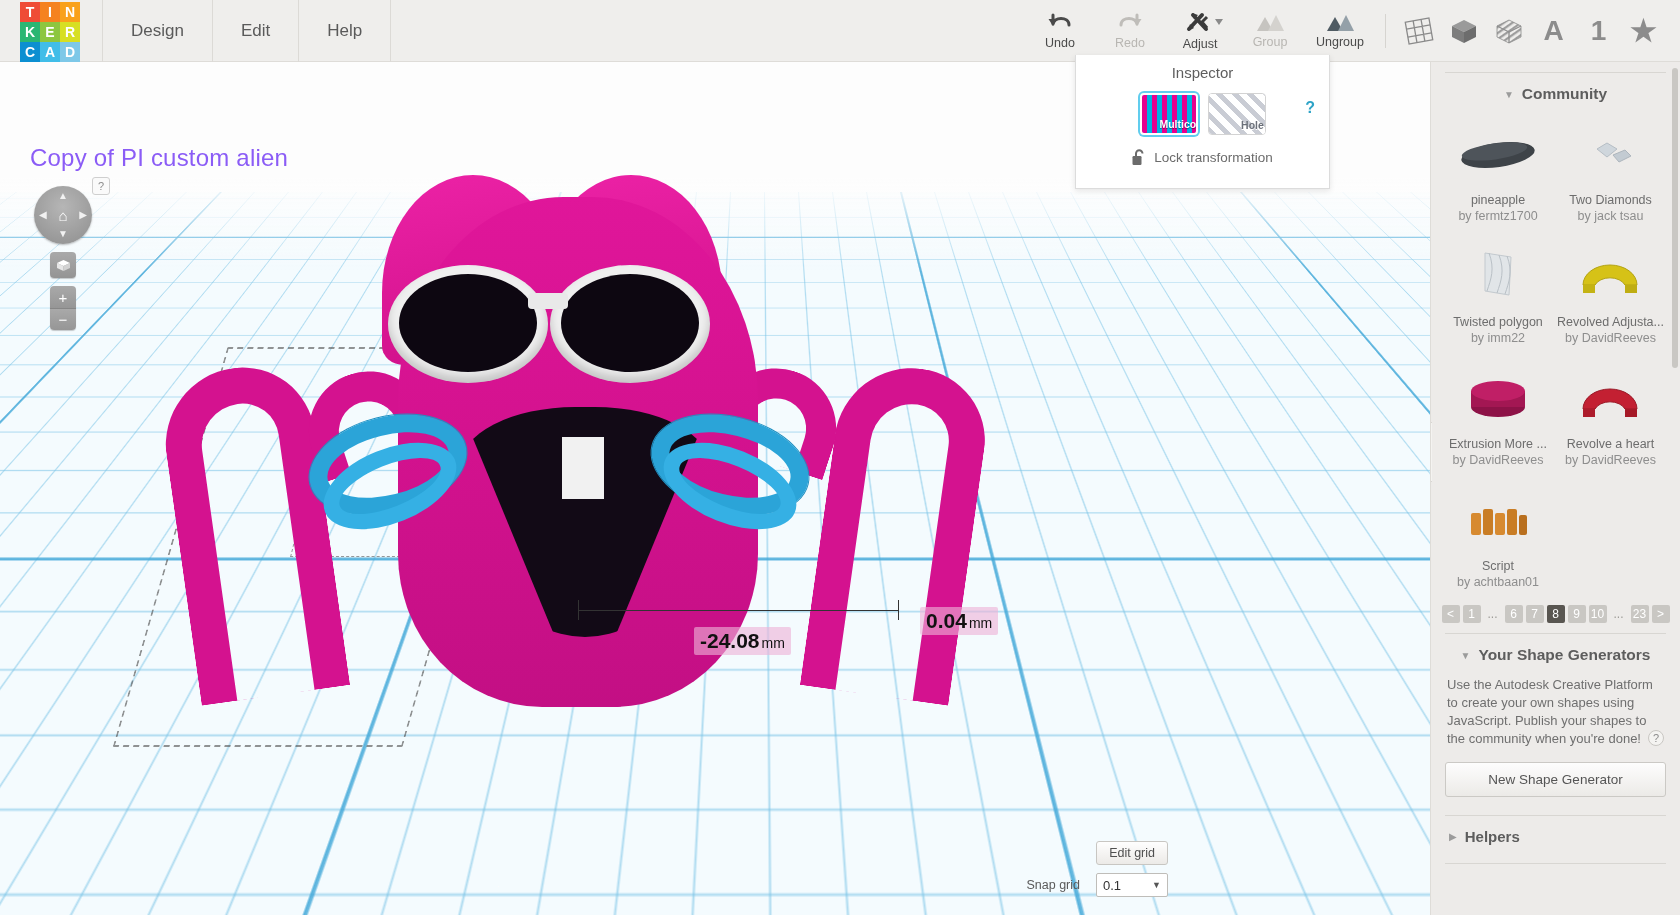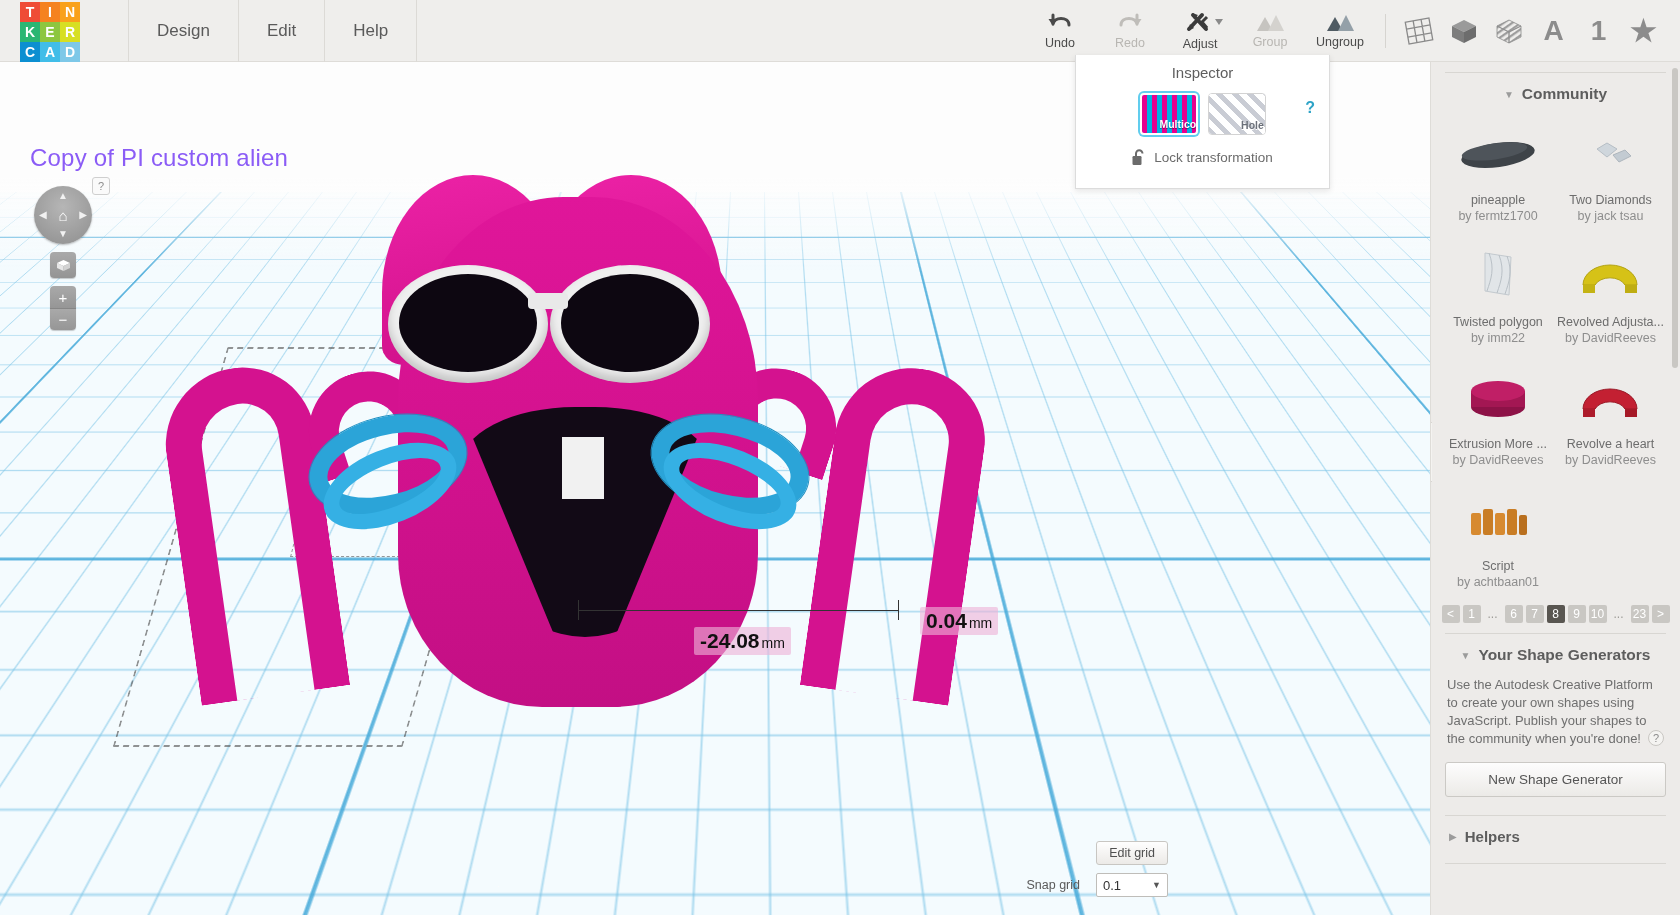--- a/index.html
+++ b/index.html
@@ -22,21 +22,21 @@
   .logo {
     width:60px; height:60px;
     display:grid; grid-template-columns:repeat(3,20px); grid-template-rows:repeat(3,20px);
     margin-left:20px; margin-top:2px; flex:none;
   }
   .logo div {
     display:flex; align-items:center; justify-content:center;
     color:#fff; font-weight:bold; font-size:14px;
     font-family:"Liberation Sans",sans-serif;
   }
-  .menu { display:flex; align-items:center; margin-left:48px; height:53px; }
+  .menu { display:flex; align-items:center; margin-left:22px; height:53px; }
   .menu-item {
     padding:0 28px; font-size:17px; color:#5a5a5a; line-height:62px;
     border-right:1px solid #dcdad6; cursor:pointer;
   }
   .menu-item:first-child { border-left:1px solid #dcdad6; }
 
   .tools { display:flex; align-items:flex-start; margin-left:auto; height:62px; }
   .tool {
     width:70px; height:62px; display:flex; flex-direction:column;
     align-items:center; justify-content:center; cursor:pointer; position:relative;

